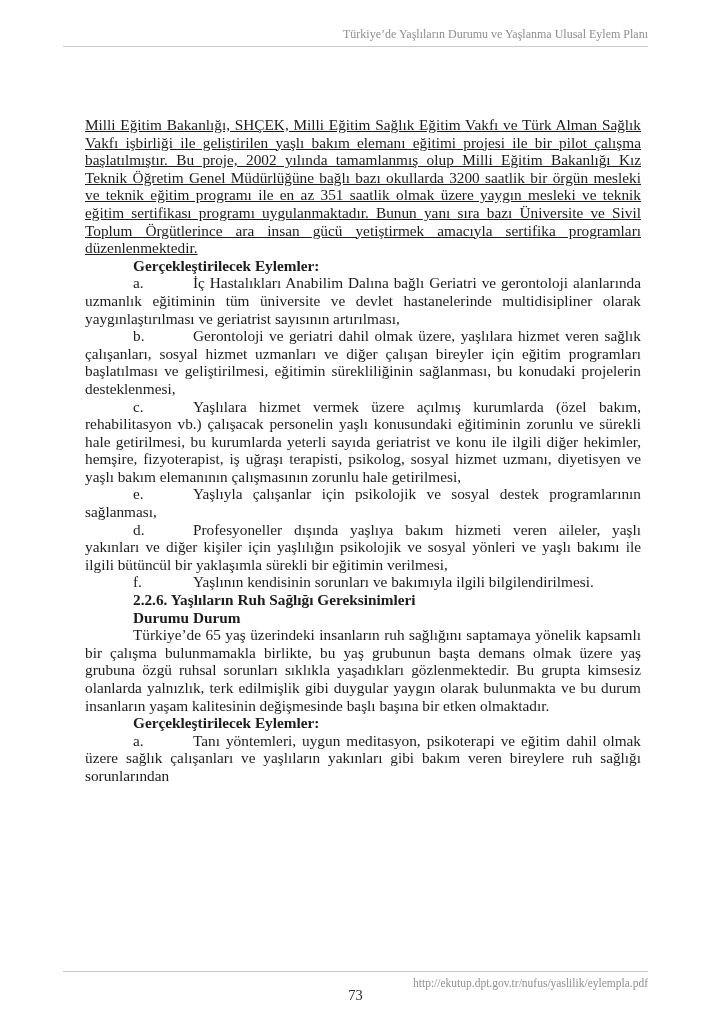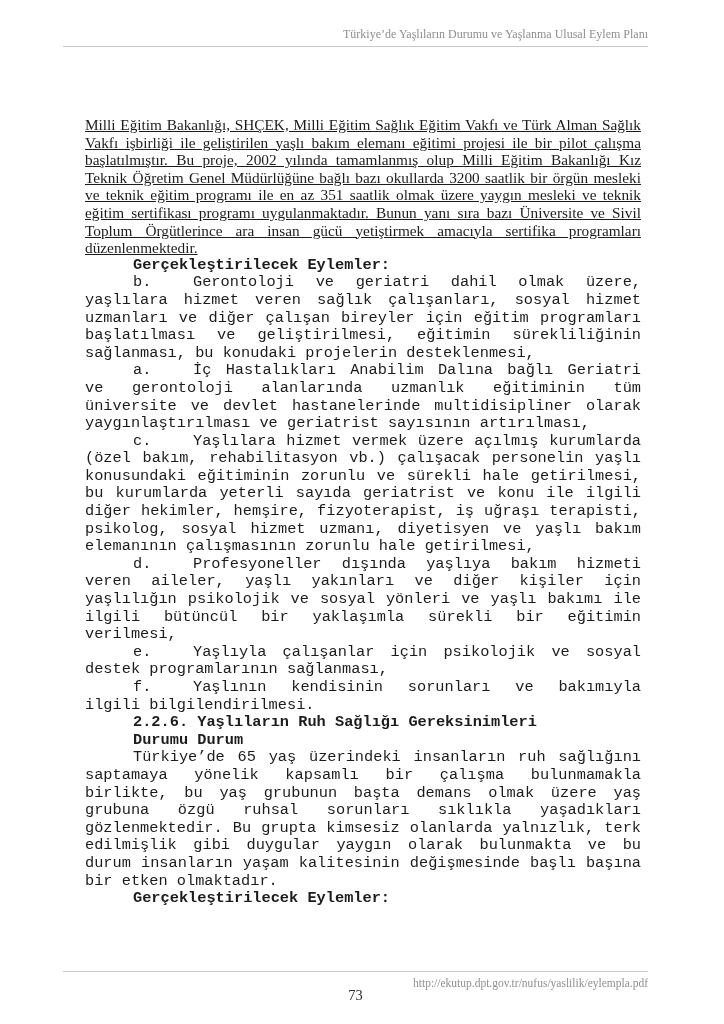--- a/index.html
+++ b/index.html
@@ -28,21 +28,21 @@
     border-bottom:1px solid var(--rule);
   }
   
   .content{
     position:absolute;top:116px;left:85px;width:556px;
     font-size:15.3px;line-height:17.6px;
     text-align:justify;
   }
   .content p{margin:0;}
   .indent-block{margin-left:25px;text-decoration:underline;}
-  .ti{text-indent:48px;font-family:Liberation Mono, monospace;}
+  .ti{text-indent:48px;}
   .gap{margin-top:11px;}
   .bold{font-weight:bold;}
   .item .letter{display:inline-block;width:60px;text-indent:0;}
   
   .footer{
     position:absolute;top:971px;left:63px;width:585px;
     border-top:1px solid var(--rule);
     padding-top:15px;
   }
   .page-number{
@@ -64,41 +64,42 @@
   <div class="running-header">
     <span>Türkiye’de Yaşlıların Durumu ve Yaşlanma Ulusal Eylem Planı</span>
   </div>
 
   <div class="content">
 
     <p class="indent-block">Milli Eğitim Bakanlığı, SHÇEK, Milli Eğitim Sağlık Eğitim Vakfı ve Türk Alman Sağlık Vakfı işbirliği ile geliştirilen yaşlı bakım elemanı eğitimi projesi ile bir pilot çalışma başlatılmıştır. Bu proje, 2002 yılında tamamlanmış olup Milli Eğitim Bakanlığı Kız Teknik Öğretim Genel Müdürlüğüne bağlı bazı okullarda 3200 saatlik bir örgün mesleki ve teknik eğitim programı ile en az 351 saatlik olmak üzere yaygın mesleki ve teknik eğitim sertifikası programı uygulanmaktadır. Bunun yanı sıra bazı Üniversite ve Sivil Toplum Örgütlerince ara insan gücü yetiştirmek amacıyla sertifika programları düzenlenmektedir.</p>
 
     <p class="ti bold gap">Gerçekleştirilecek Eylemler:</p>
 
+    <p class="item ti gap"><span class="letter">a.</span><span>İç Hastalıkları Anabilim Dalına bağlı Geriatri ve gerontoloji alanlarında uzmanlık eğitiminin tüm üniversite ve devlet hastanelerinde multidisipliner olarak yaygınlaştırılması ve geriatrist sayısının artırılması,</span></p>
+
     <p class="item ti"><span class="letter">b.</span><span>Gerontoloji ve geriatri dahil olmak üzere, yaşlılara hizmet veren sağlık çalışanları, sosyal hizmet uzmanları ve diğer çalışan bireyler için eğitim programları başlatılması ve geliştirilmesi, eğitimin sürekliliğinin sağlanması, bu konudaki projelerin desteklenmesi,</span></p>
-
-    <p class="item ti gap"><span class="letter">a.</span><span>İç Hastalıkları Anabilim Dalına bağlı Geriatri ve gerontoloji alanlarında uzmanlık eğitiminin tüm üniversite ve devlet hastanelerinde multidisipliner olarak yaygınlaştırılması ve geriatrist sayısının artırılması,</span></p>
 
     <p class="item ti"><span class="letter">c.</span><span>Yaşlılara hizmet vermek üzere açılmış kurumlarda (özel bakım, rehabilitasyon vb.) çalışacak personelin yaşlı konusundaki eğitiminin zorunlu ve sürekli hale getirilmesi, bu kurumlarda yeterli sayıda geriatrist ve konu ile ilgili diğer hekimler, hemşire, fizyoterapist, iş uğraşı terapisti, psikolog, sosyal hizmet uzmanı, diyetisyen ve yaşlı bakım elemanının çalışmasının zorunlu hale getirilmesi,</span></p>
 
+    <p class="item ti"><span class="letter">e.</span><span>Yaşlıyla çalışanlar için psikolojik ve sosyal destek programlarının sağlanması,</span></p>
+
     <p class="item ti"><span class="letter">d.</span><span>Profesyoneller dışında yaşlıya bakım hizmeti veren aileler, yaşlı yakınları ve diğer kişiler için yaşlılığın psikolojik ve sosyal yönleri ve yaşlı bakımı ile ilgili bütüncül bir yaklaşımla sürekli bir eğitimin verilmesi,</span></p>
-
-    <p class="item ti"><span class="letter">e.</span><span>Yaşlıyla çalışanlar için psikolojik ve sosyal destek programlarının sağlanması,</span></p>
 
     <p class="item ti"><span class="letter">f.</span><span>Yaşlının kendisinin sorunları ve bakımıyla ilgili bilgilendirilmesi.</span></p>
 
     <p class="ti bold gap">2.2.6. Yaşlıların Ruh Sağlığı Gereksinimleri</p>
 
     <p class="ti bold gap">Durumu Durum</p>
 
     <p class="ti gap">Türkiye’de 65 yaş üzerindeki insanların ruh sağlığını saptamaya yönelik kapsamlı bir çalışma bulunmamakla birlikte, bu yaş grubunun başta demans olmak üzere yaş grubuna özgü ruhsal sorunları sıklıkla yaşadıkları gözlenmektedir. Bu grupta kimsesiz olanlarda yalnızlık, terk edilmişlik gibi duygular yaygın olarak bulunmakta ve bu durum insanların yaşam kalitesinin değişmesinde başlı başına bir etken olmaktadır.</p>
 
 
     <p class="ti bold gap">Gerçekleştirilecek Eylemler:</p>
 
+    <p class="item ti gap"><span class="letter">a.</span><span>Tanı yöntemleri, uygun meditasyon, psikoterapi ve eğitim dahil olmak üzere sağlık çalışanları ve yaşlıların yakınları gibi bakım veren bireylere ruh sağlığı sorunlarından</span></p>
 
   </div>
 
   <div class="footer">
     <div class="page-number">73</div>
     <div class="footer-url">http://ekutup.dpt.gov.tr/nufus/yaslilik/eylempla.pdf</div>
   </div>
 
 </div>
 

